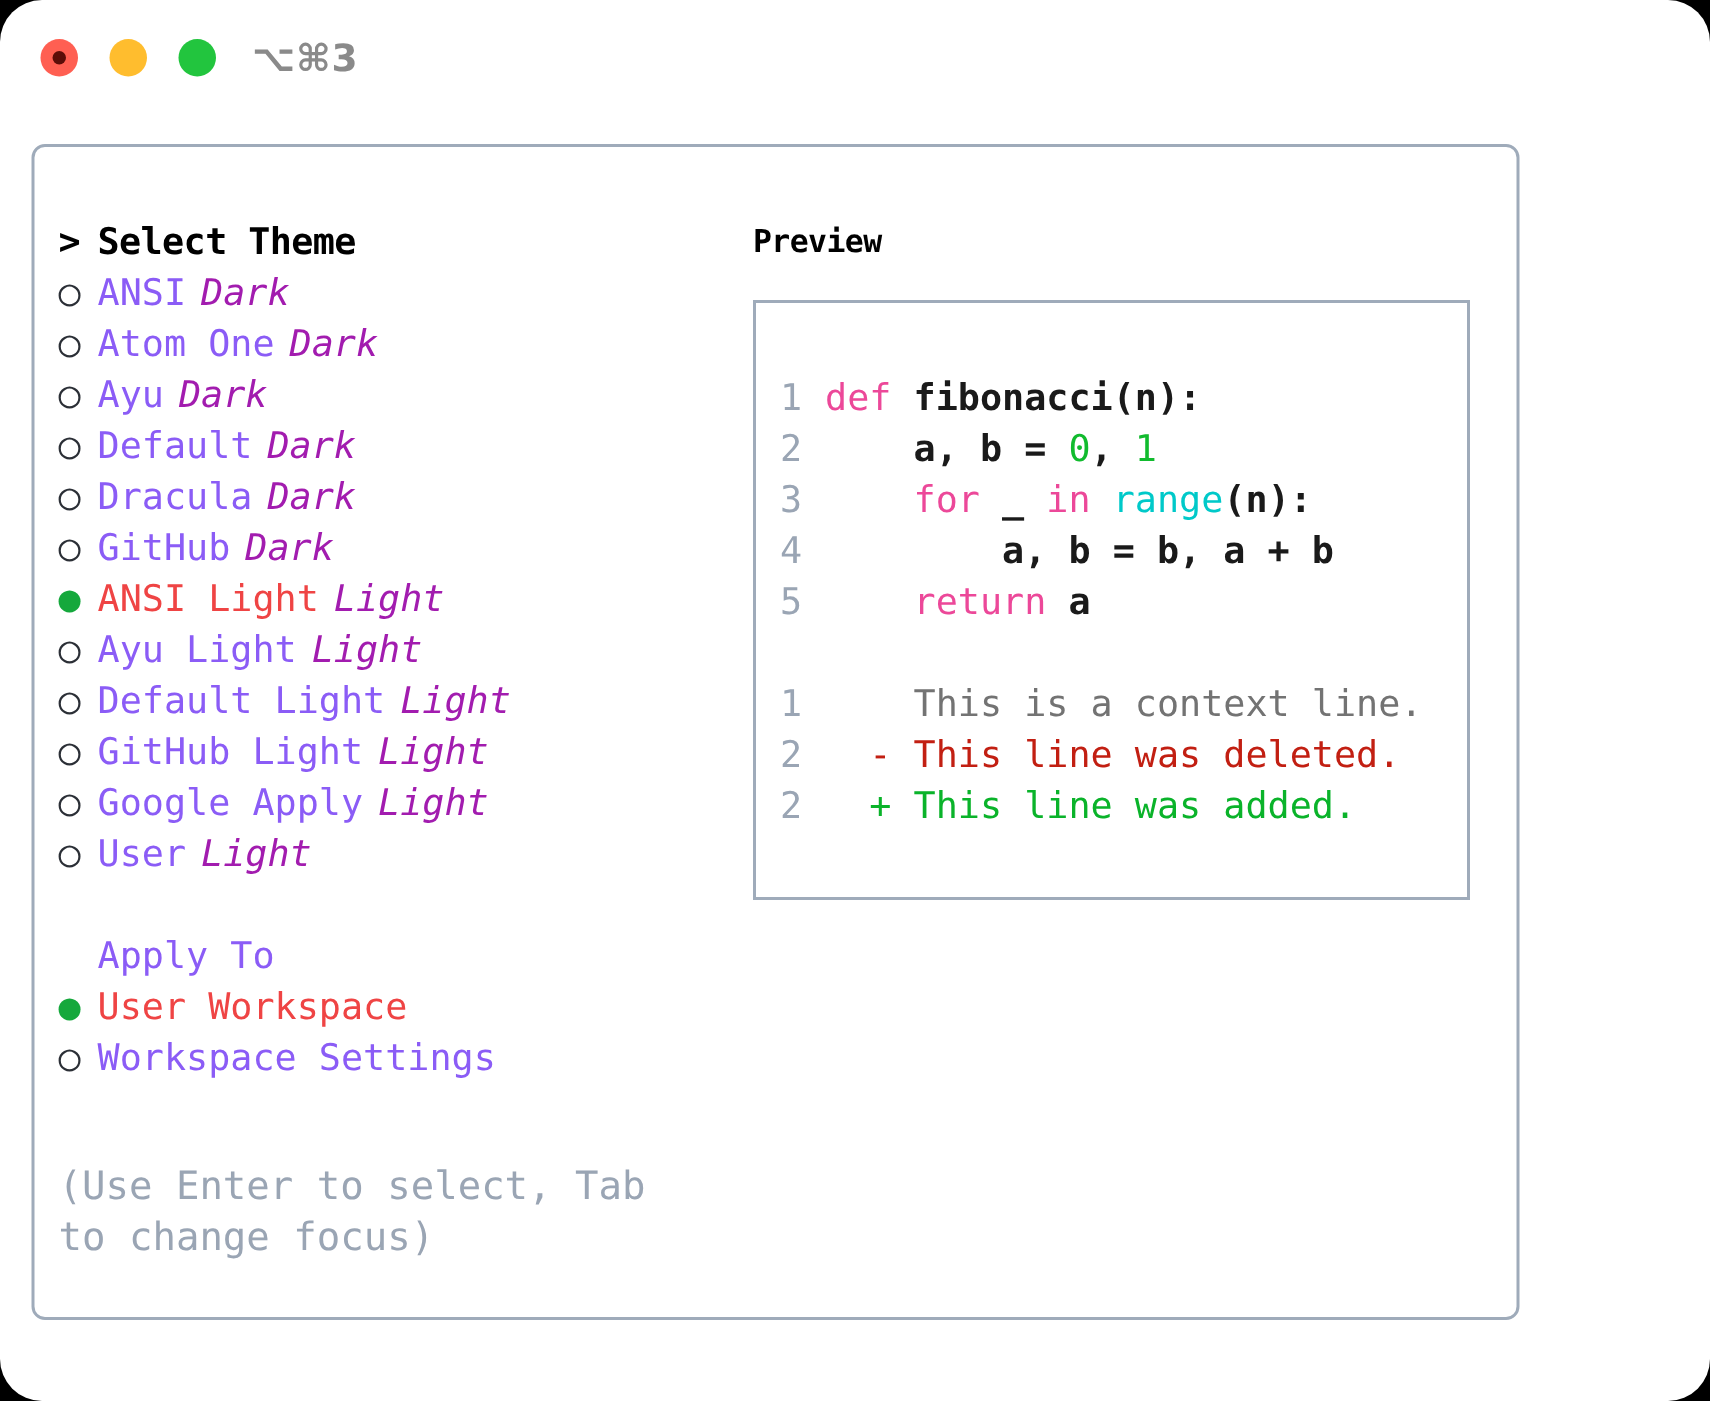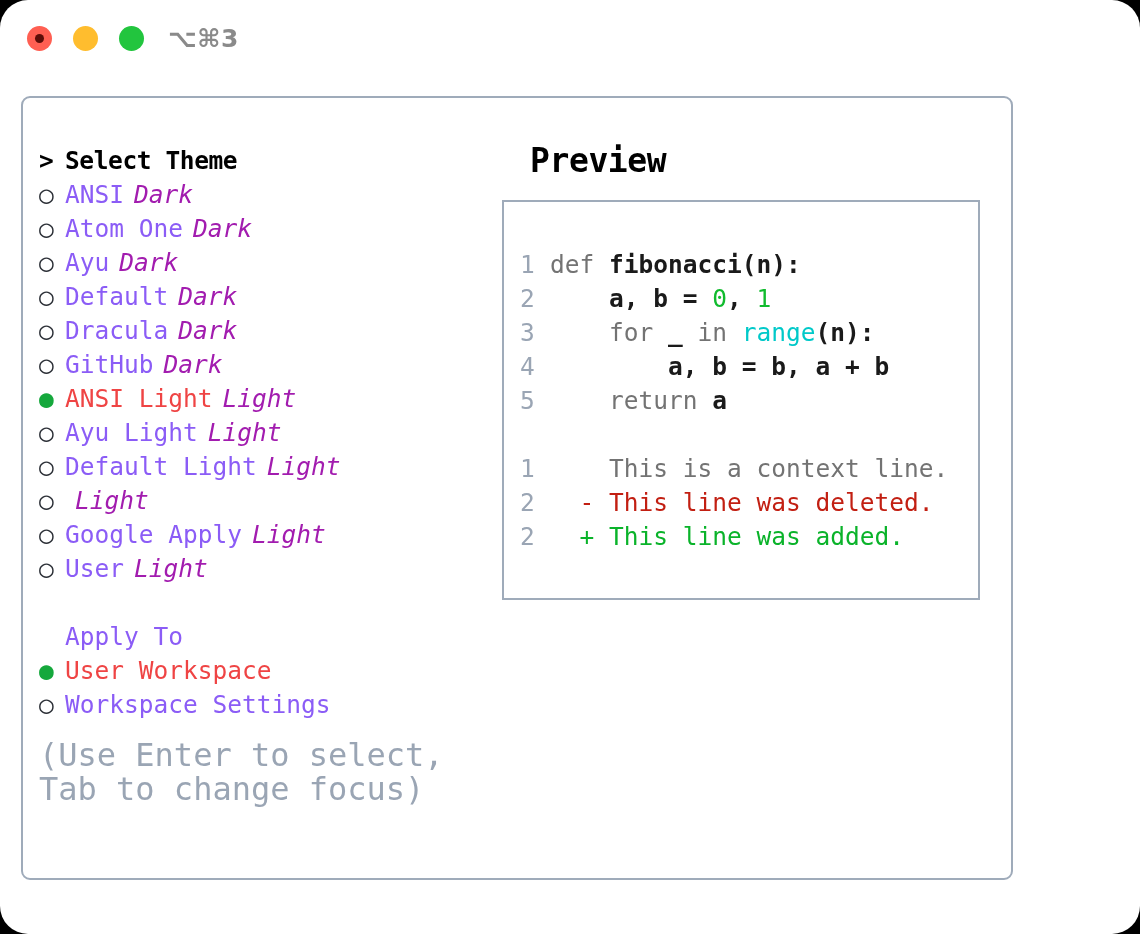--- a/index.html
+++ b/index.html
@@ -123,41 +123,40 @@
 
   .name { color: #8b5cf6; }
   .name.sel { color: #ef4444; }
   .suffix { color: #a21caf; padding-left: 10px; font-style: italic; }
 
   .section-gap { height: 34px; }
 
   .hint {
     position: absolute;
     left: 16px;
-    top: 640px;
+    top: 676px;
     width: 420px;
-    font-size: 32px;
+    font-size: 26px;
     line-height: 34px;
     color: #9aa5b4;
   }
 
   
   .right-pane {
     position: absolute;
     left: 479px;
     top: 46px;
     width: 500px;
   }
   .preview-title {
-    font-size: 33px;
+    font-size: 21px;
     line-height: 34px;
     font-weight: bold;
     color: #000000;
     letter-spacing: -0.4px;
-    margin-left: 28px;
   }
   .preview-box {
     margin-top: 22px;
     width: 478px;
     height: 400px;
     border: 2px solid #9fabba;
     box-sizing: border-box;
     background: #ffffff;
     padding: 46px 0 0 16px;
   }
@@ -167,21 +166,21 @@
     white-space: pre;
     color: #1a1a1a;
   }
   .lnum {
     display: inline-block;
     width: 30px;
     color: #9aa5b4;
   }
   .blank-line { height: 34px; }
 
-  .tok-kw   { color: #737373; }
+  .tok-kw   { color: #ec4899; }
   .tok-fn   { color: #00c9c9; }
   .tok-num  { color: #11bb2e; }
   .tok-txt  { color: #1a1a1a; font-weight: bold; }
   .tok-ctx  { color: #737373; }
   .tok-del  { color: #c21f12; }
   .tok-add  { color: #0ab32a; }
 </style>
 </head>
 <body>
 
@@ -206,21 +205,21 @@
         <div id="theme-items">
             <div class="row"><span class="bullet">○</span><span class="name">ANSI</span><span class="suffix">Dark</span></div>
             <div class="row"><span class="bullet">○</span><span class="name">Atom One</span><span class="suffix">Dark</span></div>
             <div class="row"><span class="bullet">○</span><span class="name">Ayu</span><span class="suffix">Dark</span></div>
             <div class="row"><span class="bullet">○</span><span class="name">Default</span><span class="suffix">Dark</span></div>
             <div class="row"><span class="bullet">○</span><span class="name">Dracula</span><span class="suffix">Dark</span></div>
             <div class="row"><span class="bullet">○</span><span class="name">GitHub</span><span class="suffix">Dark</span></div>
             <div class="row"><span class="bullet sel">●</span><span class="name sel">ANSI Light</span><span class="suffix">Light</span></div>
             <div class="row"><span class="bullet">○</span><span class="name">Ayu Light</span><span class="suffix">Light</span></div>
             <div class="row"><span class="bullet">○</span><span class="name">Default Light</span><span class="suffix">Light</span></div>
-            <div class="row"><span class="bullet">○</span><span class="suffix">Light</span></div>
+            <div class="row"><span class="bullet">○</span><span class="name">GitHub Light</span><span class="suffix">Light</span></div>
             <div class="row"><span class="bullet">○</span><span class="name">Google Apply</span><span class="suffix">Light</span></div>
             <div class="row"><span class="bullet">○</span><span class="name">User</span><span class="suffix">Light</span></div>
           </div>
 
         <div class="section-gap"></div>
 
         <div class="row">
           <span class="bullet blank">○</span><span class="name">Apply To</span>
         </div>
         <div id="apply-items">

